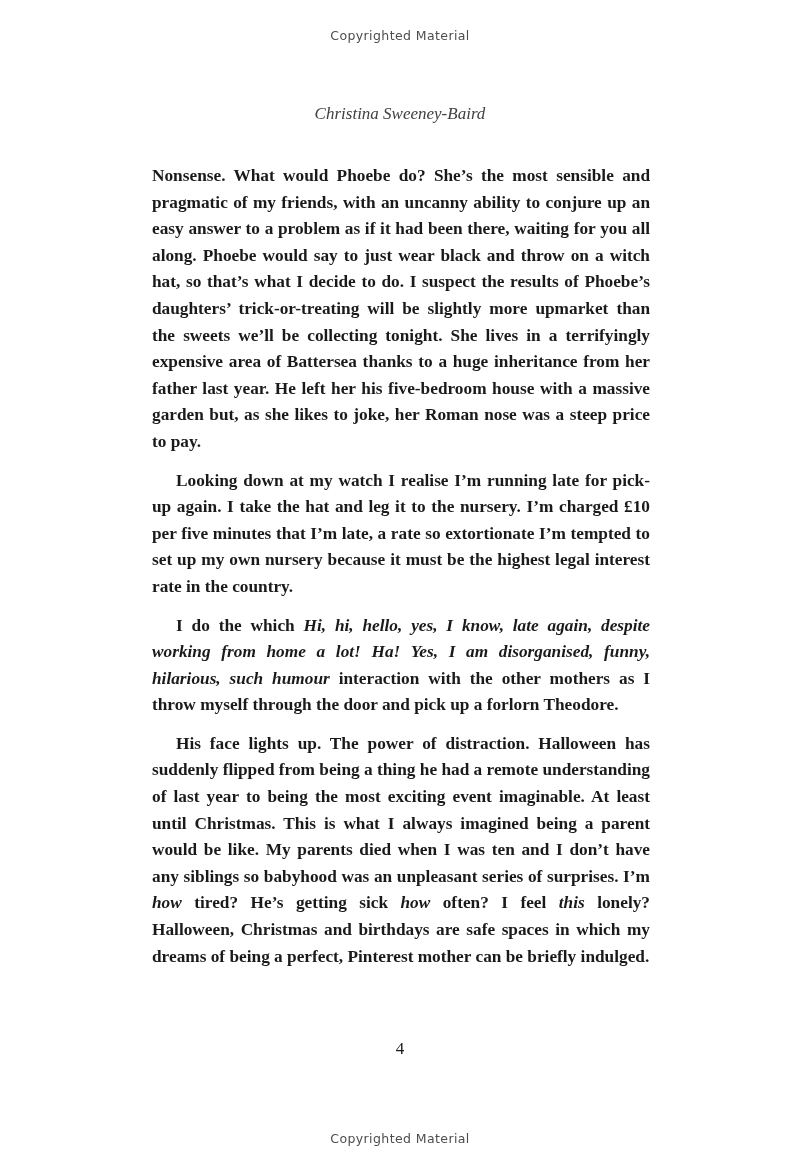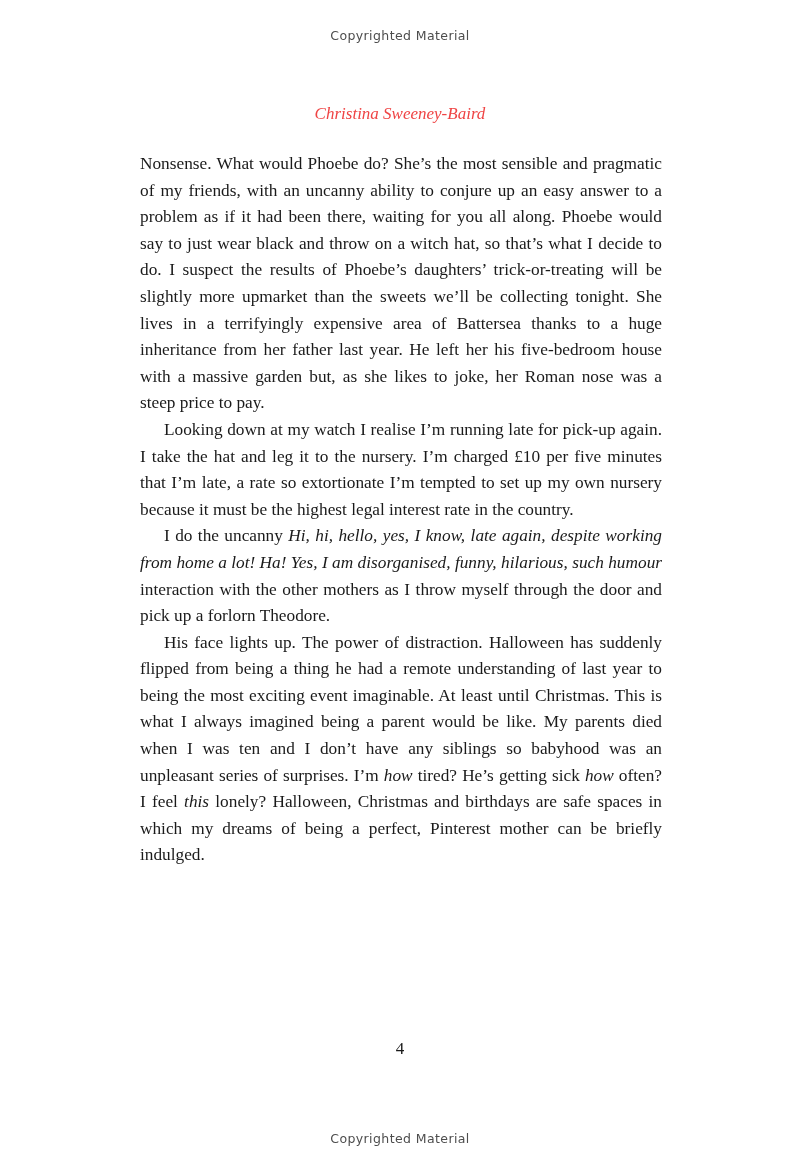--- a/index.html
+++ b/index.html
@@ -29,35 +29,36 @@
   .notice.top { top: 28px; }
   .notice.bottom { top: 1131px; }
   .running-header {
     position: absolute;
     top: 104px;
     left: 0;
     right: 0;
     text-align: center;
     font-style: italic;
     font-size: 17px;
-    color: #ef4444;
+    color: #404040;
   }
   .body-text {
     position: absolute;
     top: 151px;
     left: 140px;
     width: 522px;
     font-size: 17.3px;
     line-height: 26.6px;
     text-align: justify;
     text-justify: inter-word;
   }
   .body-text p {
-    margin: 0;
+    margin: 12px;
     padding: 0;
+    font-weight: bold;
   }
   .body-text p.indent {
     text-indent: 24px;
   }
   .body-text em {
     font-style: italic;
   }
   .page-number {
     position: absolute;
     top: 1039px;
@@ -72,20 +73,20 @@
 <body>
 
 <div class="page">
   <div class="notice top">Copyrighted Material</div>
 
   <div class="running-header">Christina Sweeney-Baird</div>
 
   <div class="body-text" id="paragraphs">
       <p><span>Nonsense. What would Phoebe do? She’s the most sensible and pragmatic of my friends, with an uncanny ability to conjure up an easy answer to a problem as if it had been there, waiting for you all along. Phoebe would say to just wear black and throw on a witch hat, so that’s what I decide to do. I suspect the results of Phoebe’s daughters’ trick-or-treating will be slightly more upmarket than the sweets we’ll be collecting tonight. She lives in a terrifyingly expensive area of Battersea thanks to a huge inheritance from her father last year. He left her his five-bedroom house with a massive garden but, as she likes to joke, her Roman nose was a steep price to pay.</span></p>
       <p class="indent"><span>Looking down at my watch I realise I’m running late for pick-up again. I take the hat and leg it to the nursery. I’m charged £10 per five minutes that I’m late, a rate so extortionate I’m tempted to set up my own nursery because it must be the highest legal interest rate in the country.</span></p>
-      <p class="indent"><span>I do the uncanny </span><em>Hi, hi, hello, yes, I know, late again, despite working from home a lot! Ha! Yes, I am disorganised, funny, hilarious, such humour</em><span> interaction with the other mothers as I throw myself through the door and pick up a forlorn Theodore.</span></p>
+      <p class="indent"><span>I do the which </span><em>Hi, hi, hello, yes, I know, late again, despite working from home a lot! Ha! Yes, I am disorganised, funny, hilarious, such humour</em><span> interaction with the other mothers as I throw myself through the door and pick up a forlorn Theodore.</span></p>
       <p class="indent"><span>His face lights up. The power of distraction. Halloween has suddenly flipped from being a thing he had a remote understanding of last year to being the most exciting event imaginable. At least until Christmas. This is what I always imagined being a parent would be like. My parents died when I was ten and I don’t have any siblings so babyhood was an unpleasant series of surprises. I’m </span><em>how</em><span> tired? He’s getting sick </span><em>how</em><span> often? I feel </span><em>this</em><span> lonely? Halloween, Christmas and birthdays are safe spaces in which my dreams of being a perfect, Pinterest mother can be briefly indulged.</span></p>
     </div>
 
   <div class="page-number">4</div>
 
   <div class="notice bottom">Copyrighted Material</div>
 </div>
 
 </body></html>

